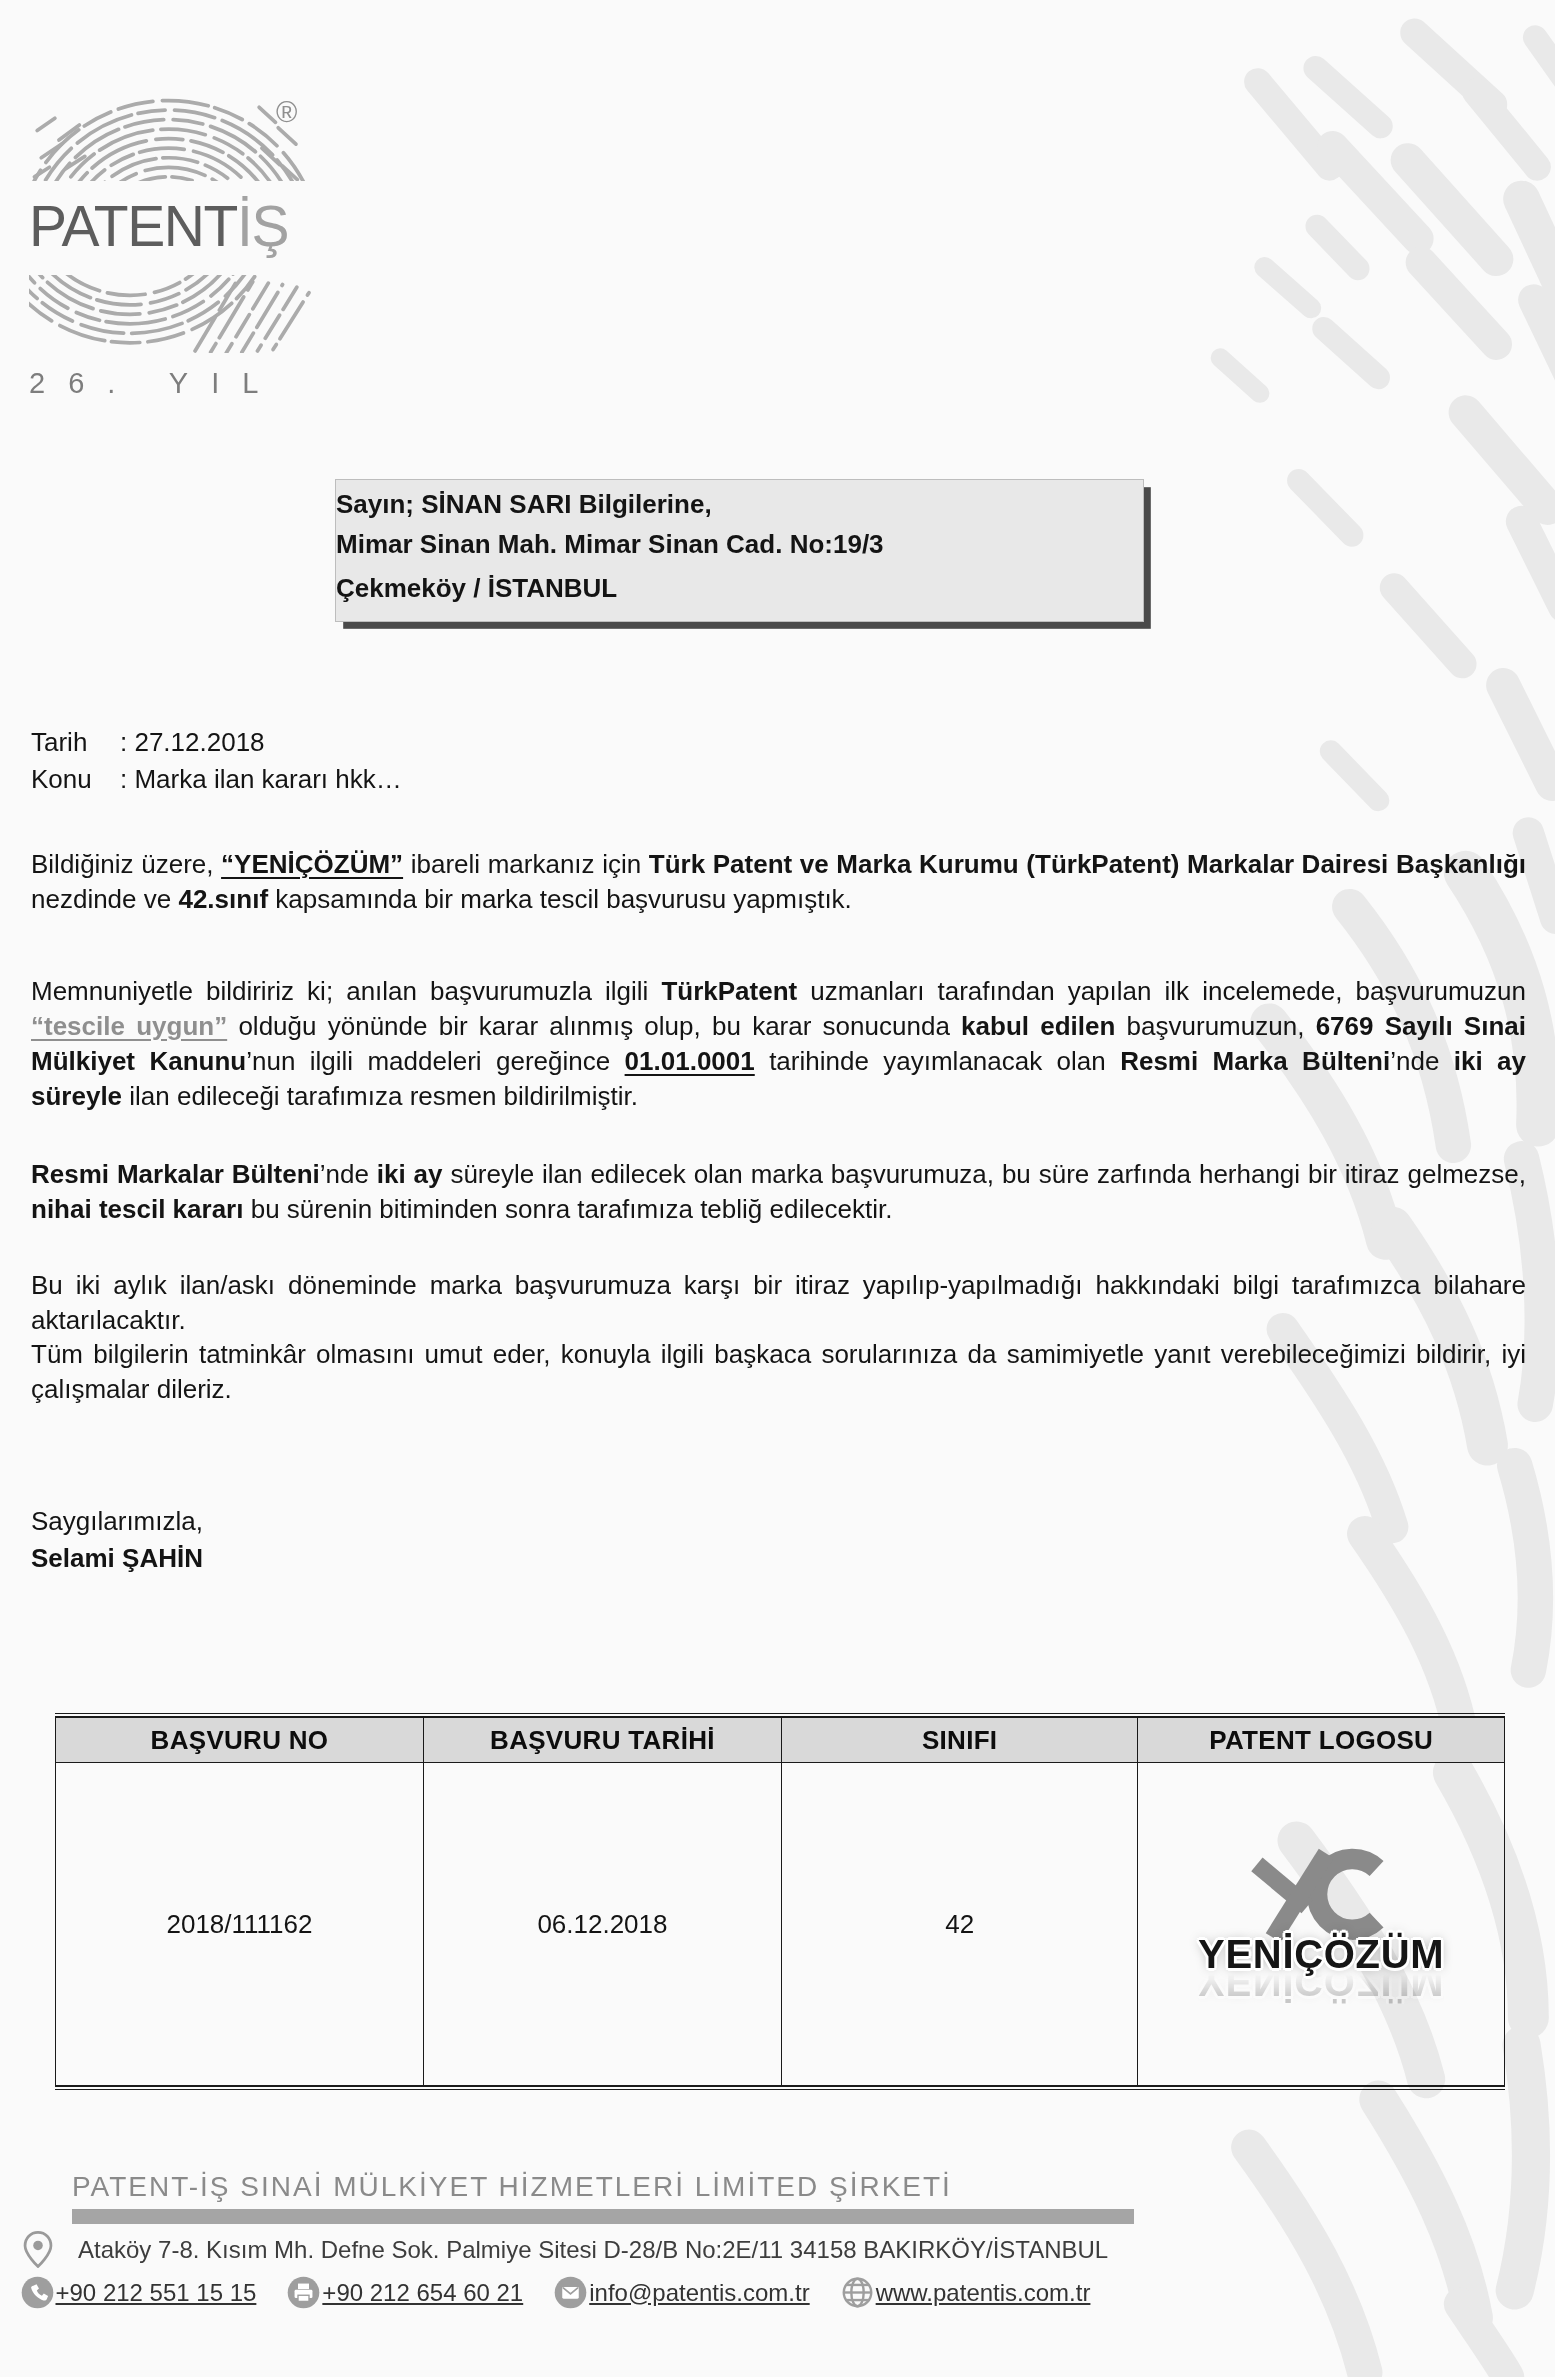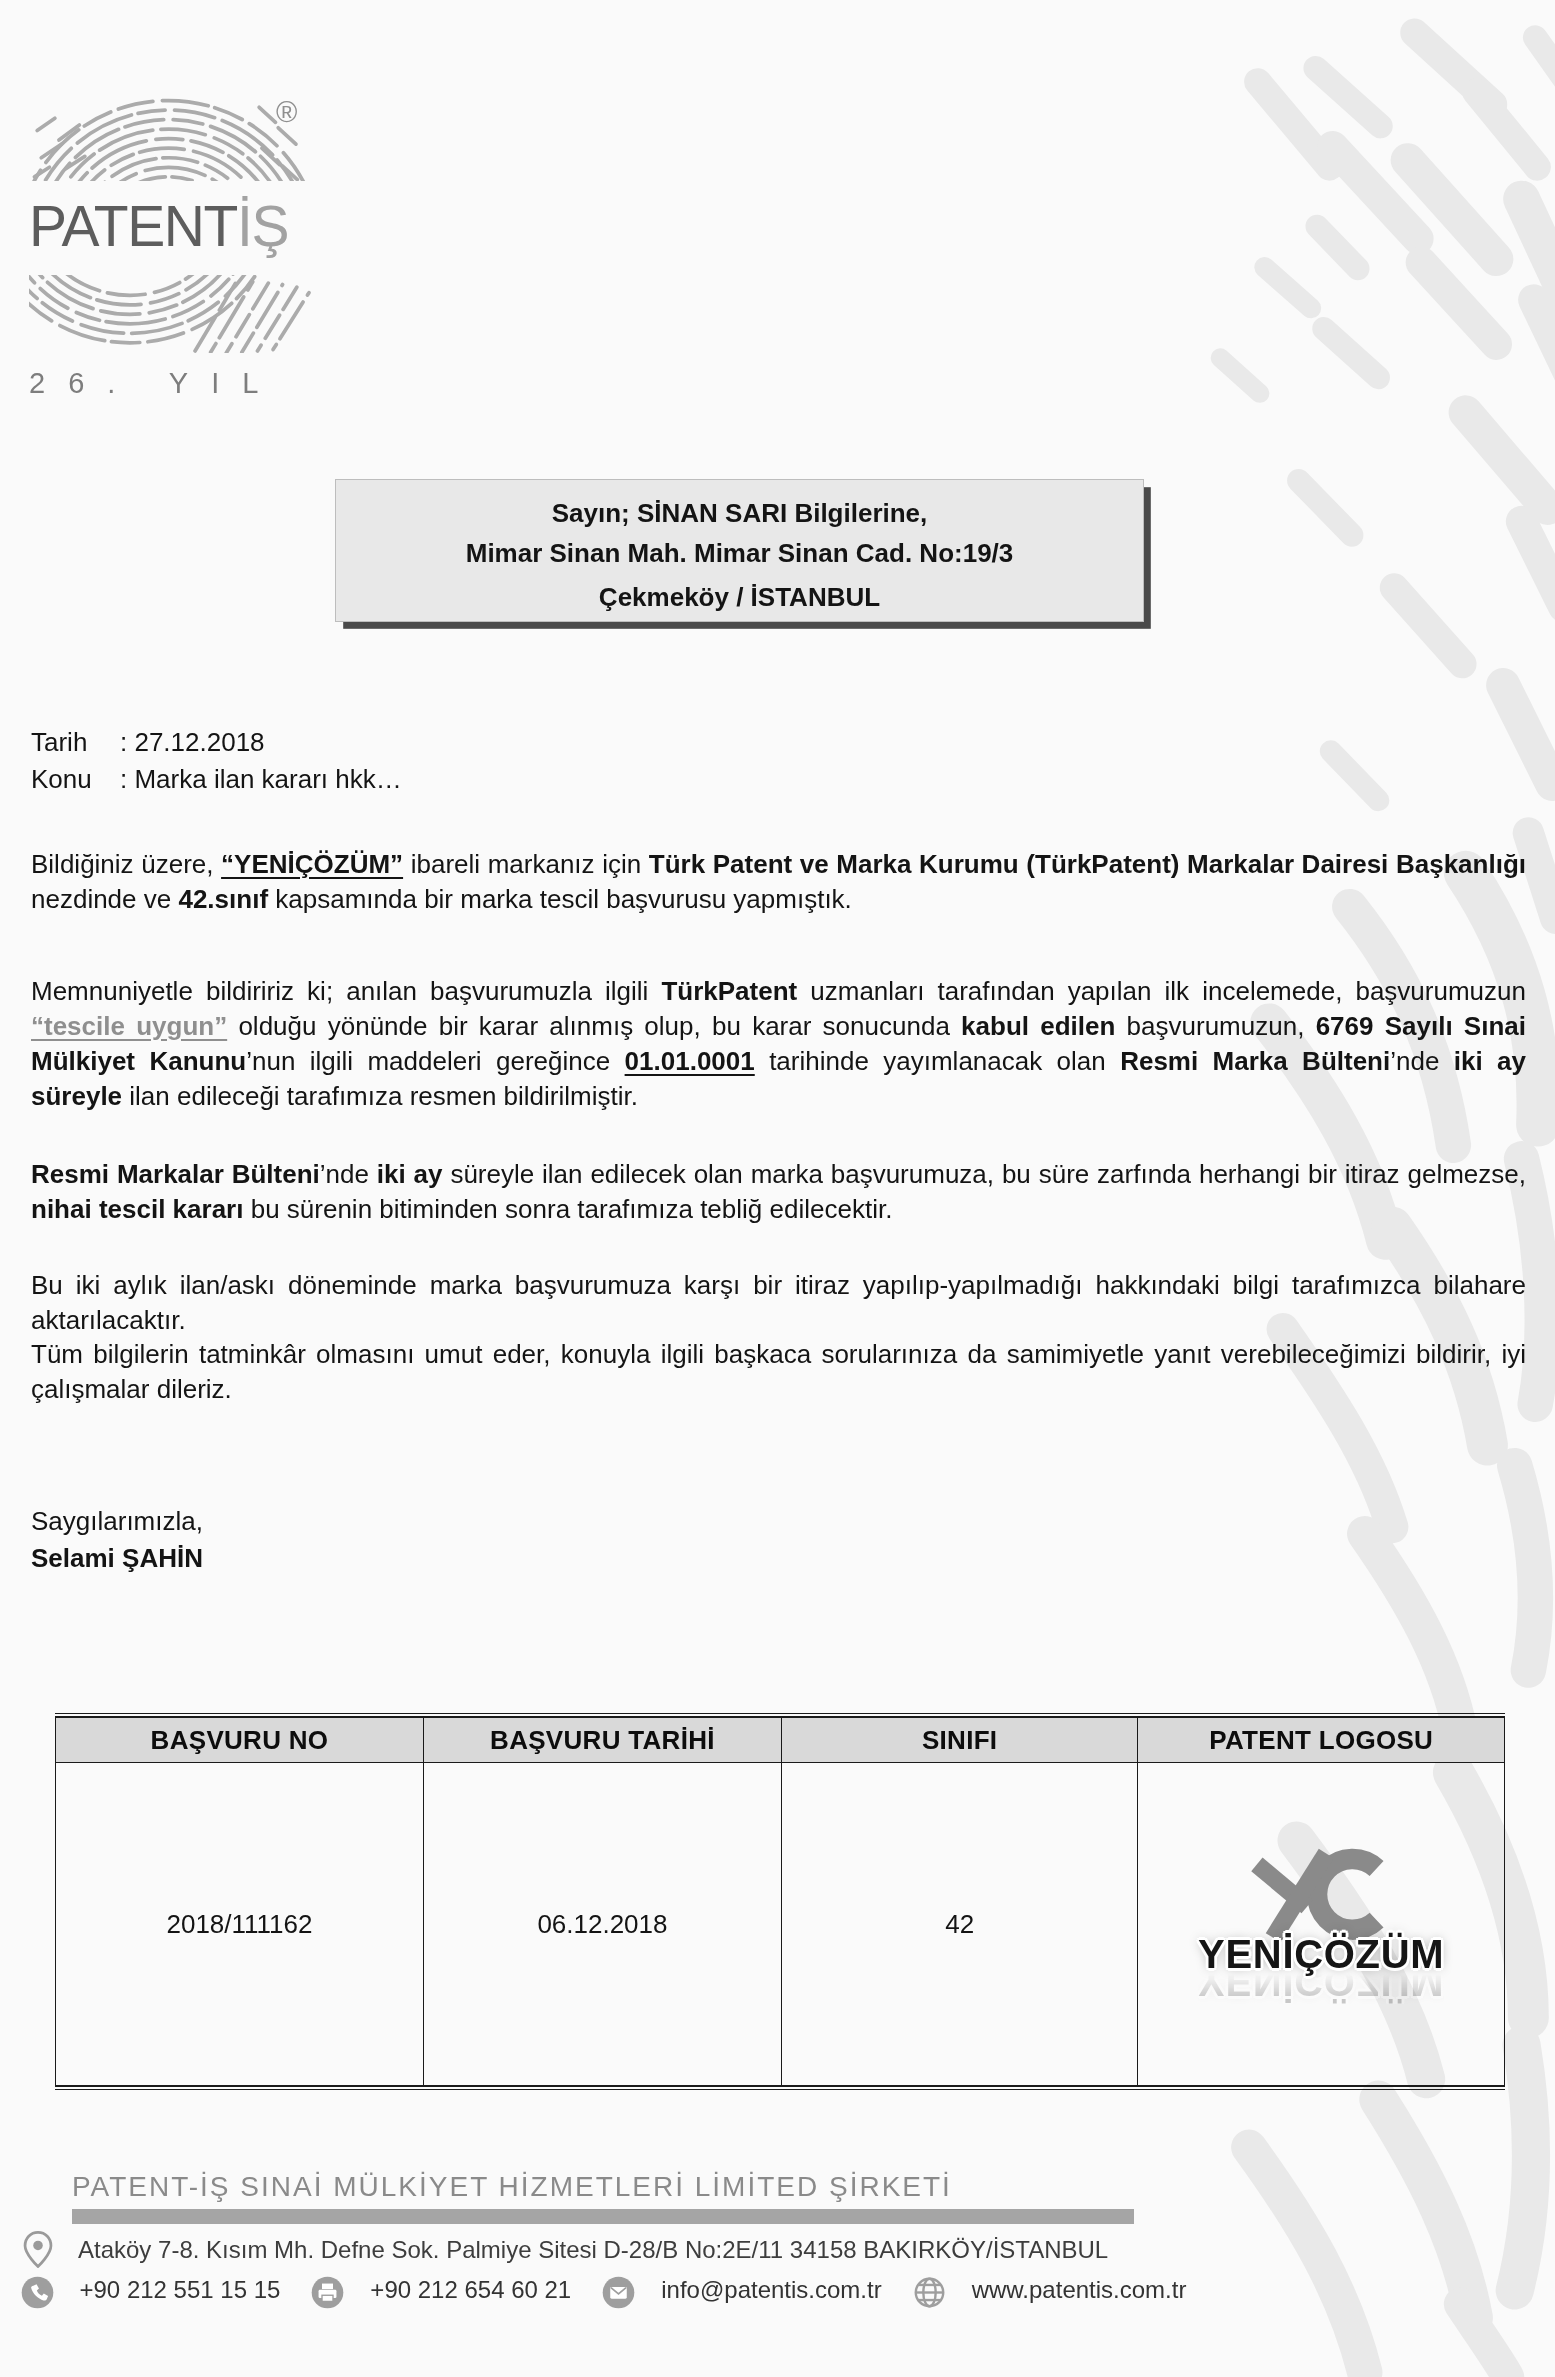--- a/index.html
+++ b/index.html
@@ -16,21 +16,21 @@
   .brand{margin-top:16.4px;font-size:57px;letter-spacing:-1.4px;color:#5d5d5d;line-height:1.05;white-space:nowrap;}
   .brand .light{color:#a2a2a2;margin-top:32px;}
   .fp{display:block;}
   .fpb{margin-top:17.7px;}
   .tagline{margin-top:13.6px;font-size:29px;letter-spacing:23px;color:#7d7d7d;white-space:nowrap;}
 
   
   .rbox{
     position:absolute;left:335px;top:479px;width:809px;height:143px;box-sizing:border-box;
     background:#e8e8e8;border:0.7px solid #bdbdbd;box-shadow:7.5px 7.5px 0 -0.7px #4a4a4a;
-    text-align:center;padding-top:13px;
+    text-align:left;padding-top:4px;
   }
   .rbox .rline{font-size:26px;font-weight:700;line-height:40px;color:#141414;}
   .rbox .rline:last-child{margin-top:4.1px;}
 
   
   .meta{position:absolute;left:31px;top:724px;font-size:26px;color:#141414;}
   .meta .mrow{line-height:37px;}
   .meta .mlabel{display:inline-block;width:89px;}
 
   
@@ -67,21 +67,21 @@
     transform:scaleY(-1);opacity:.22;height:30px;overflow:hidden;margin-top:-2.7px;
     -webkit-mask-image:linear-gradient(to top,rgba(0,0,0,0) 0,#000 80%);
             mask-image:linear-gradient(to top,rgba(0,0,0,0) 0,#000 80%);
   }
 
   
   .f-company{position:absolute;left:72px;top:2171px;font-size:28px;letter-spacing:2px;color:#8a8a8a;white-space:nowrap;}
   .f-bar{position:absolute;left:72px;top:2209px;width:1062px;height:15px;background:#a5a5a5;}
   .f-address{position:absolute;left:23px;top:2231px;display:flex;align-items:center;gap:25px;font-size:24px;color:#3d3d3d;white-space:nowrap;}
   .f-contacts{position:absolute;left:20.5px;top:2276px;display:flex;align-items:center;gap:31px;font-size:24px;color:#333;}
-  .f-item{display:flex;gap:26px;white-space:nowrap;}
+  .f-item{display:flex;align-items:center;gap:2px;white-space:nowrap;text-decoration:underline;}
   .cicon{display:block;}
 </style>
 </head>
 <body>
 
 <div class="page">
 
   <svg class="wm" viewBox="0 0 2281 3487" aria-hidden="true">
     <g stroke="#e9e9e9" fill="none" stroke-linecap="round">
       <path d="M1930 100 l95 85" stroke-width="36"></path>

